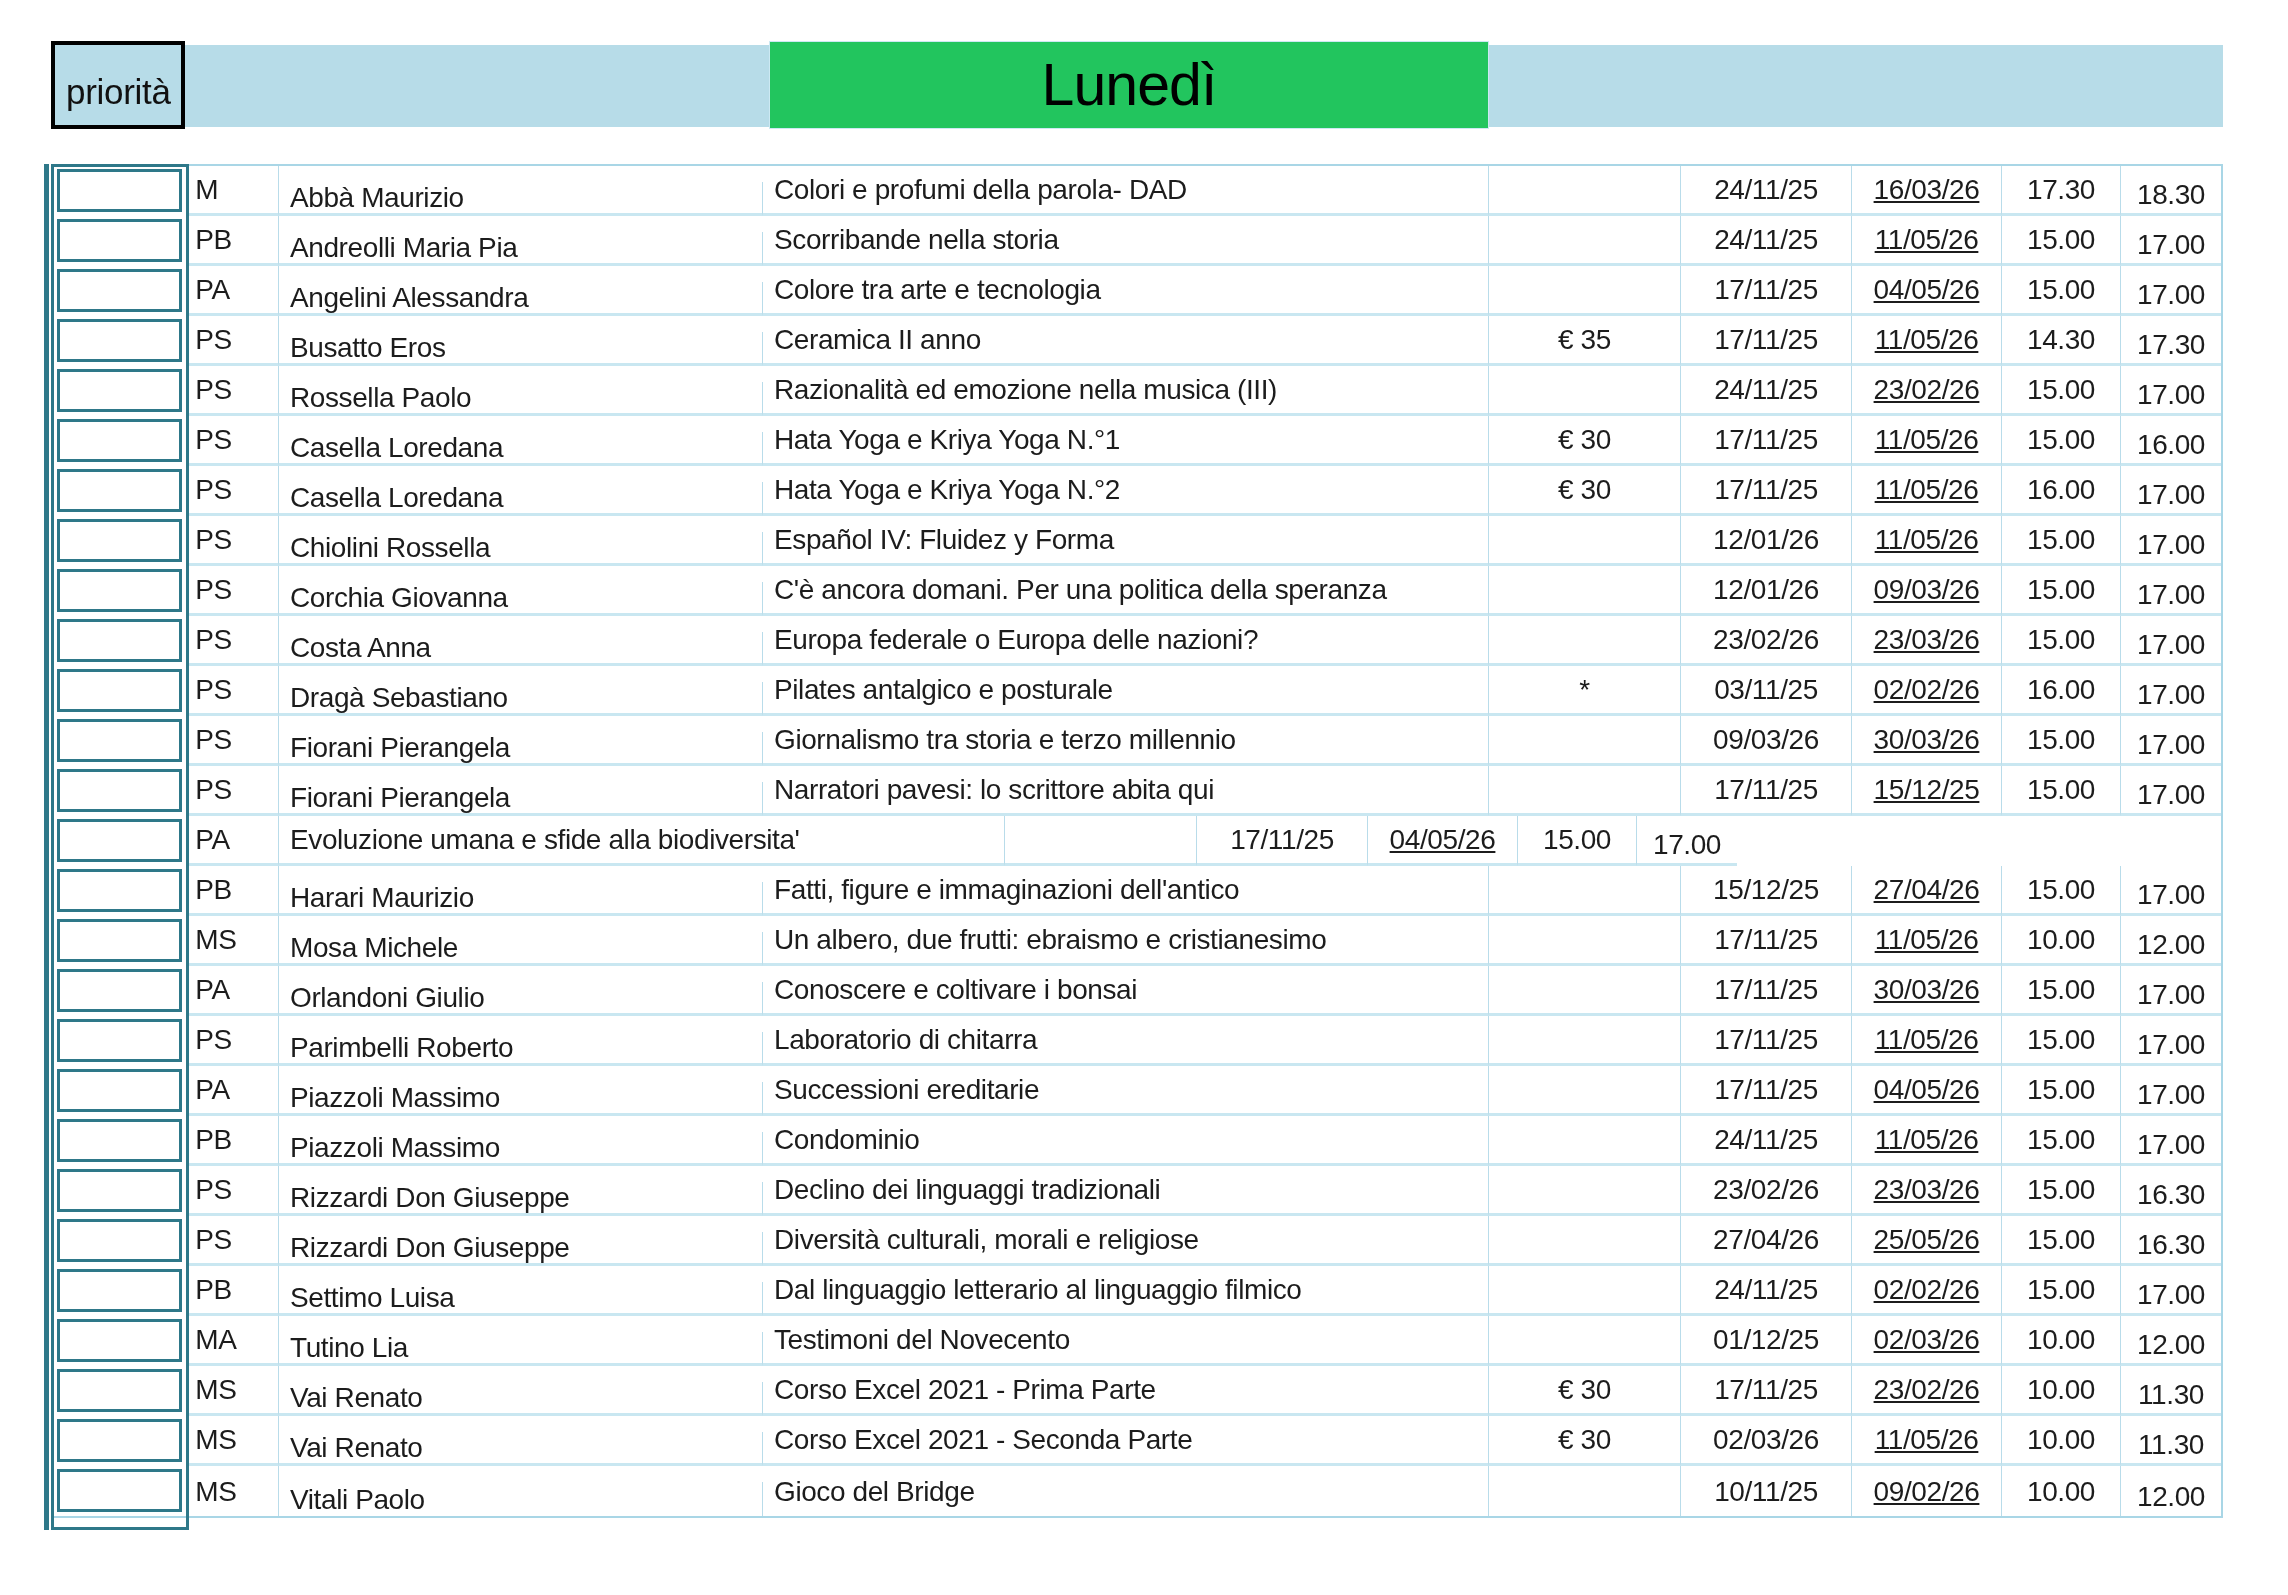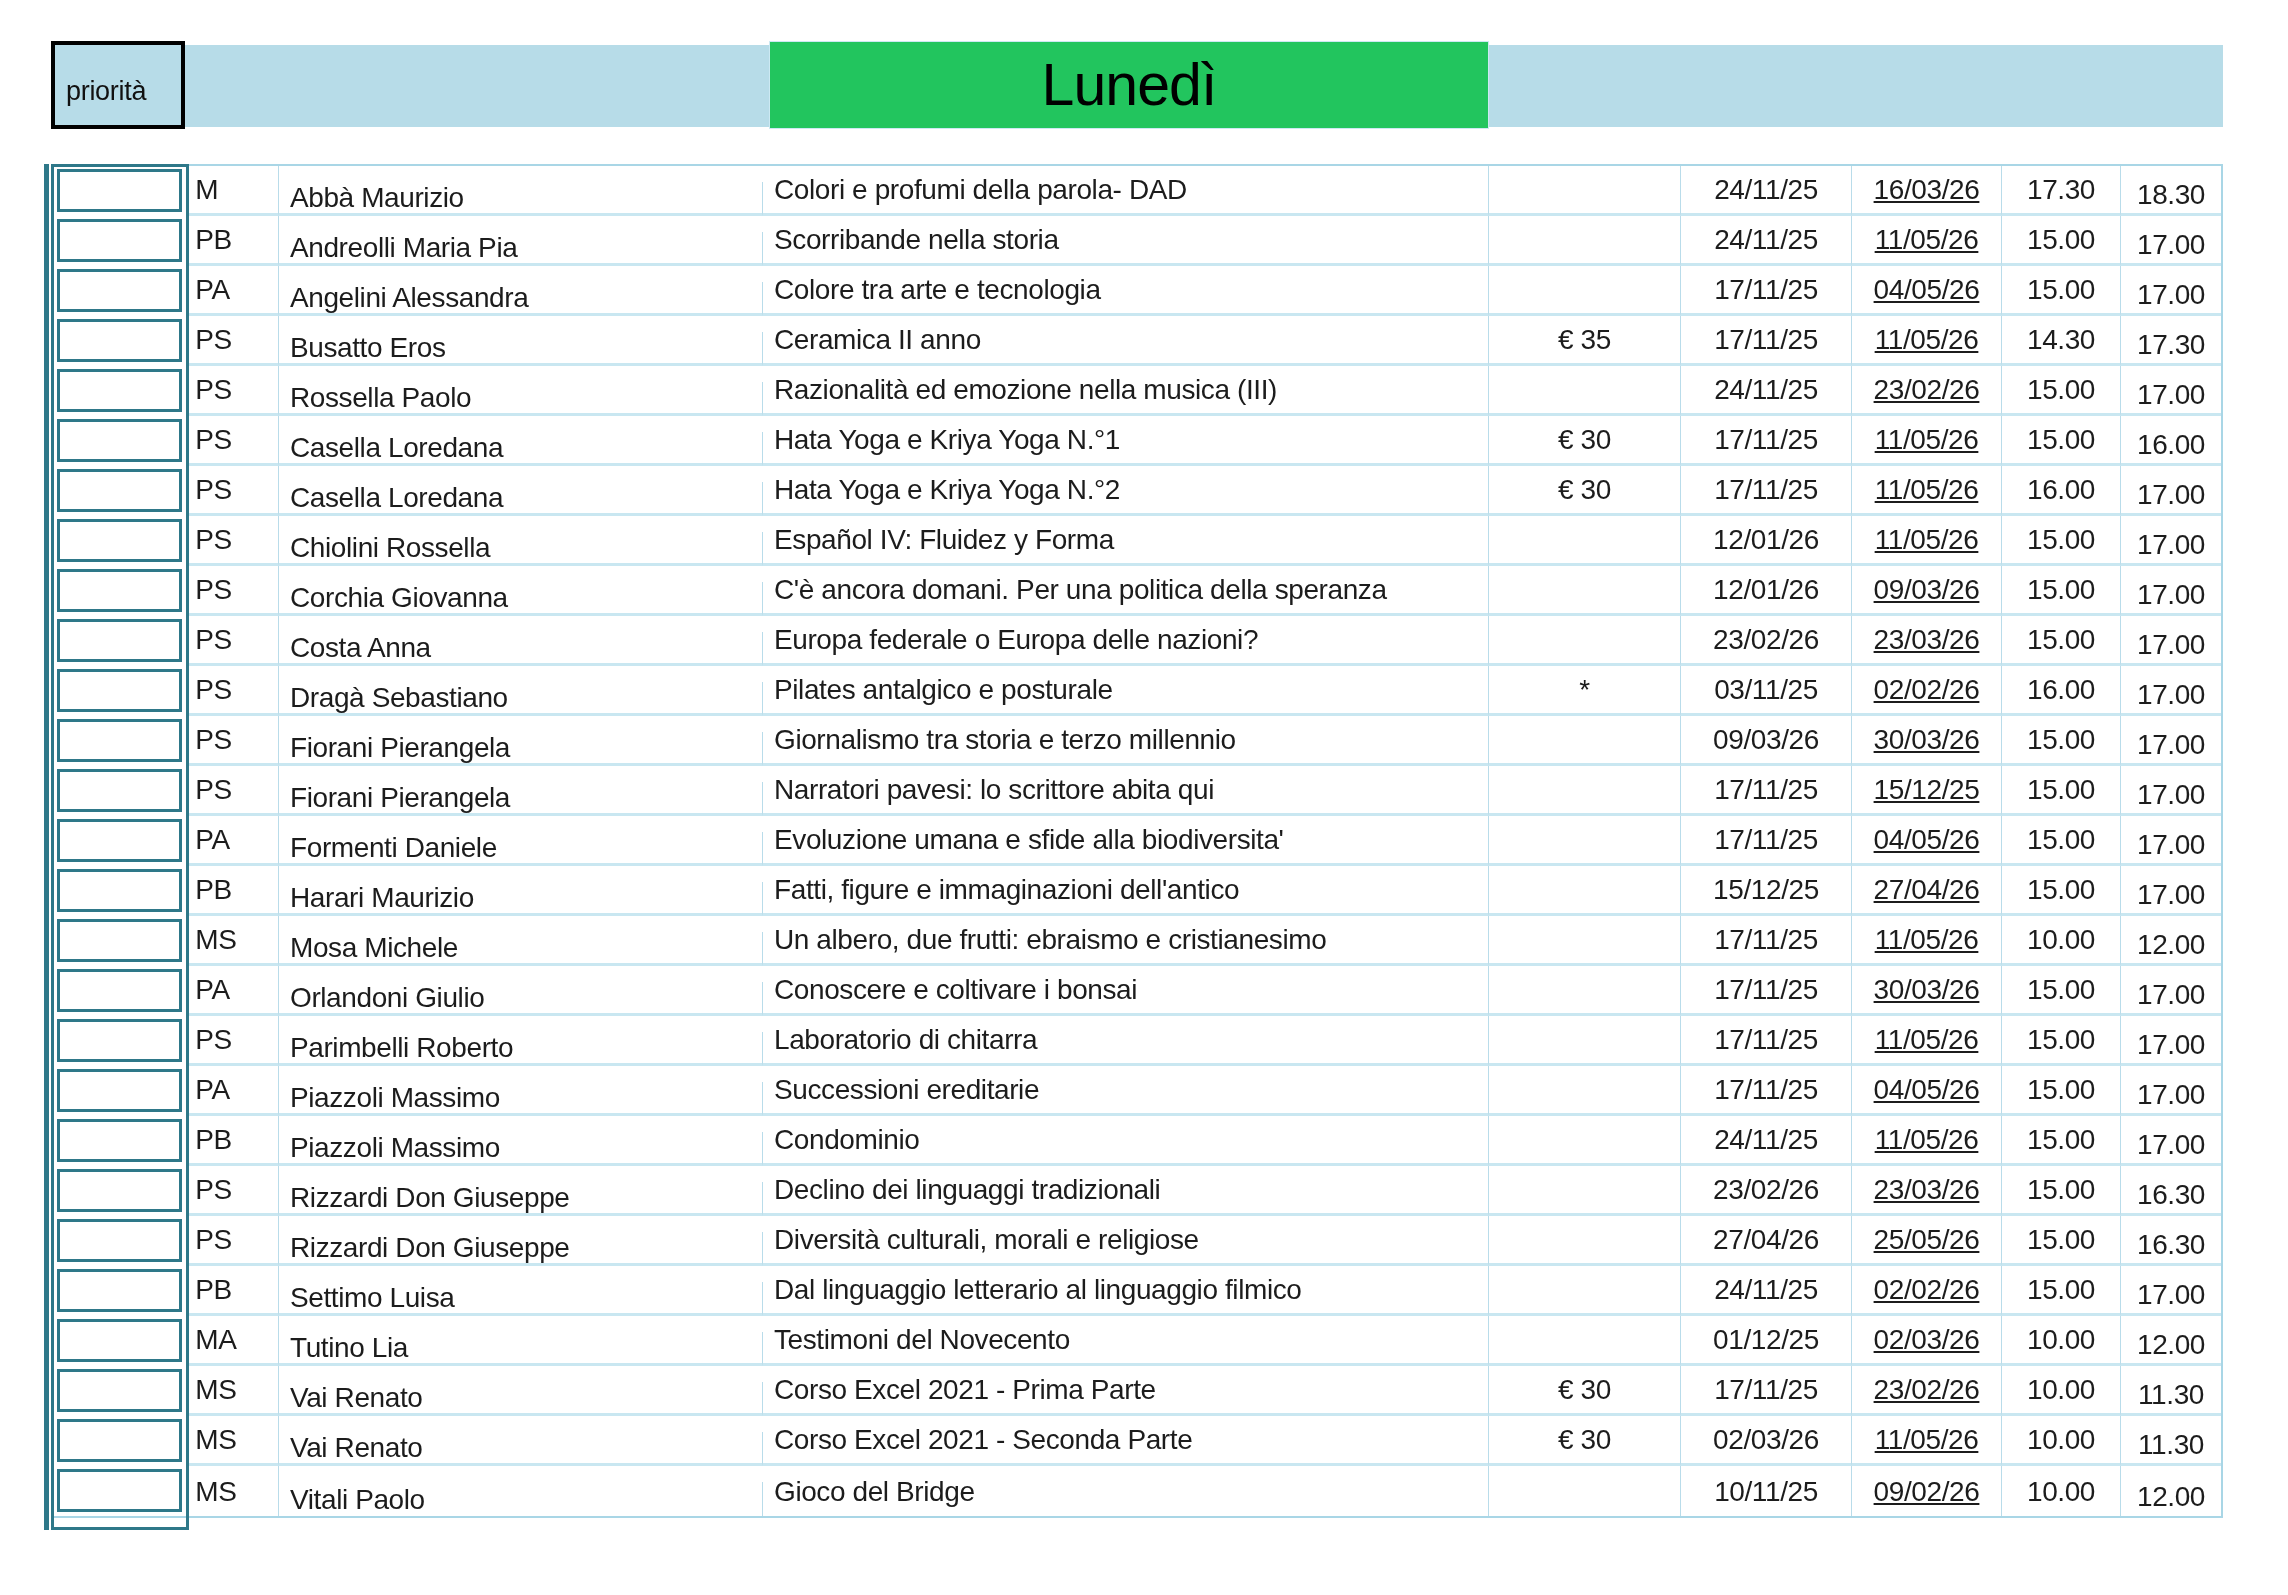--- a/index.html
+++ b/index.html
@@ -10,21 +10,21 @@
   }
   
   .band{
     position:absolute;left:51px;top:45px;width:2172px;height:82px;
     background:#b7dce8;
   }
   .priority-box{
     position:absolute;left:51px;top:41px;width:134px;height:88px;
     box-sizing:border-box;background:#b7dce8;border:4.6px solid #000;
     display:flex;align-items:center;padding:13px 0 0 11px;
-    font-size:27px;letter-spacing:-0.3px;color:#111;
+    font-size:35px;letter-spacing:-0.3px;color:#111;
   }
   .title-box{
     position:absolute;left:769px;top:41px;width:720px;height:88px;
     box-sizing:border-box;background:#22c55e;border:1.8px solid #cde9f3;
     display:flex;align-items:center;justify-content:center;
     font-size:59px;letter-spacing:-0.9px;color:#000;
   }
   
   .sched{
     position:absolute;left:51px;top:164px;width:2168px;
@@ -240,21 +240,20 @@
     <div class="cell c-start">17/11/25</div>
     <div class="cell c-end">15/12/25</div>
     <div class="cell c-t1">15.00</div>
     <div class="cell c-t2">17.00</div>
   </div>
     <div class="row">
     <div class="cell c-priority">
       <div class="chk"></div>
     </div>
     <div class="cell c-code">PA</div>
-    <div class="cell c-name">Formenti Daniele</div>
     <div class="cell c-title">Evoluzione umana e sfide alla biodiversita'</div>
     <div class="cell c-price"></div>
     <div class="cell c-start">17/11/25</div>
     <div class="cell c-end">04/05/26</div>
     <div class="cell c-t1">15.00</div>
     <div class="cell c-t2">17.00</div>
   </div>
     <div class="row">
     <div class="cell c-priority">
       <div class="chk"></div>

